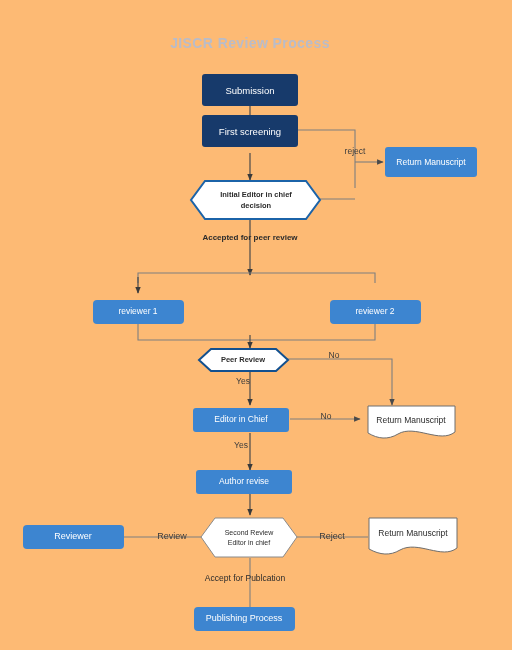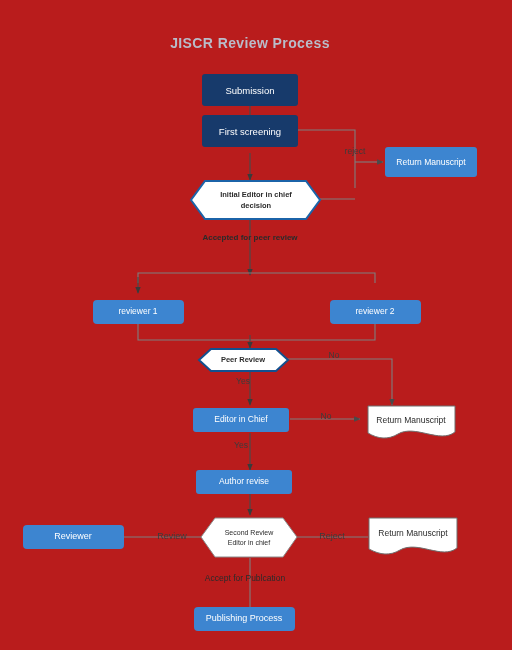--- a/index.html
+++ b/index.html
@@ -11,21 +11,21 @@
   body {
     width: 512px;
     height: 650px;
     overflow: hidden;
     font-family: "Liberation Sans", sans-serif;
   }
   #flow-root {
     position: relative;
     width: 512px;
     height: 650px;
-    background: #b91c1c;
+    background: #fdba74;
   }
   svg#flow-svg {
     display: block;
     width: 512px;
     height: 650px;
   }
   .node-label {
     font-family: "Liberation Sans", sans-serif;
     text-anchor: middle;
     dominant-baseline: middle;

